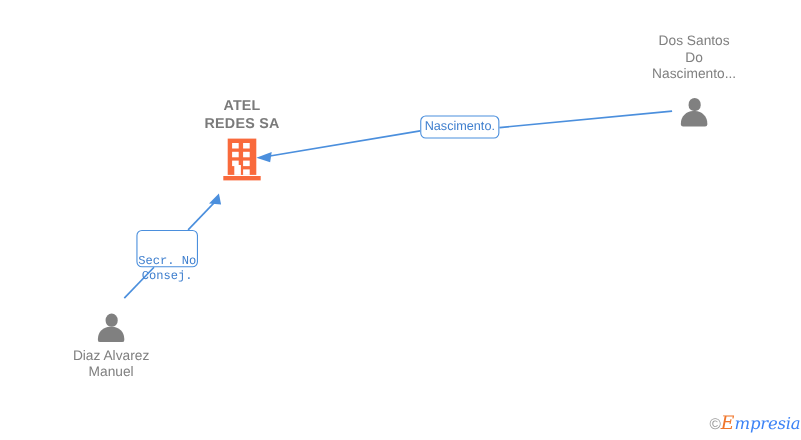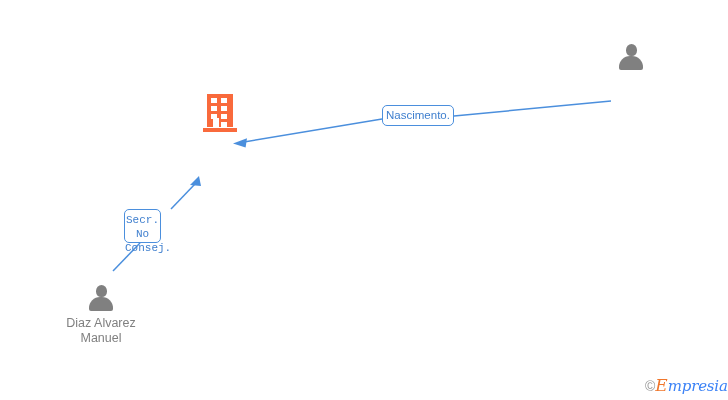--- a/index.html
+++ b/index.html
@@ -143,23 +143,23 @@
     top: 105px;
     width: 72px;
     height: 21px;
     line-height: 19px;
     font-size: 11.5px;
     font-family: "Liberation Sans", sans-serif;
   }
   #rel-secretary {
     left: 124px;
     top: 209px;
-    width: 37px;
+    width: 56px;
     height: 34px;
-    padding-top: 3px;
+    padding-top: 21px;
     font-size: 11px;
     line-height: 14px;
     font-family: "Liberation Mono", monospace;
     white-space: pre-line;
   }
 
   
   #watermark {
     position: absolute;
     left: 645px;
@@ -198,35 +198,40 @@
     <line x1="382" y1="119" x2="244" y2="142" stroke="#4b8fdd" stroke-width="1.5"></line>
     <polygon points="233,143.5 247,138.2 245.6,147.4" fill="#4b8fdd"></polygon>
 
     <line x1="113" y1="271" x2="140" y2="243" stroke="#4b8fdd" stroke-width="1.5"></line>
 
     <line x1="171" y1="209" x2="195" y2="184" stroke="#4b8fdd" stroke-width="1.5"></line>
     <polygon points="199,176 190,185 201,186" fill="#4b8fdd"></polygon>
   </svg>
 
   <div class="node" id="node-company">
+    <div class="company-label">ATEL
+REDES SA</div>
     <div class="building">
       <div class="bld-body"></div>
       <div class="bld-win" style="left:8px;  top:4px;"></div>
       <div class="bld-win" style="left:18px; top:4px;"></div>
       <div class="bld-win" style="left:8px;  top:12px;"></div>
       <div class="bld-win" style="left:18px; top:12px;"></div>
       <div class="bld-win" style="left:8px;  top:20px;"></div>
       <div class="bld-win" style="left:18px; top:20px;"></div>
       <div class="bld-win" style="left:18px; top:28px;"></div>
       <div class="bld-door"></div>
       <div class="bld-base"></div>
     </div>
   </div>
 
   <div class="node" id="node-person-right">
+    <div class="node-label">Dos Santos
+Do
+Nascimento...</div>
     <div class="avatar">
       <div class="av-head"></div>
       <div class="av-body"></div>
     </div>
   </div>
 
   <div class="node" id="node-person-left">
     <div class="avatar">
       <div class="av-head"></div>
       <div class="av-body"></div>

